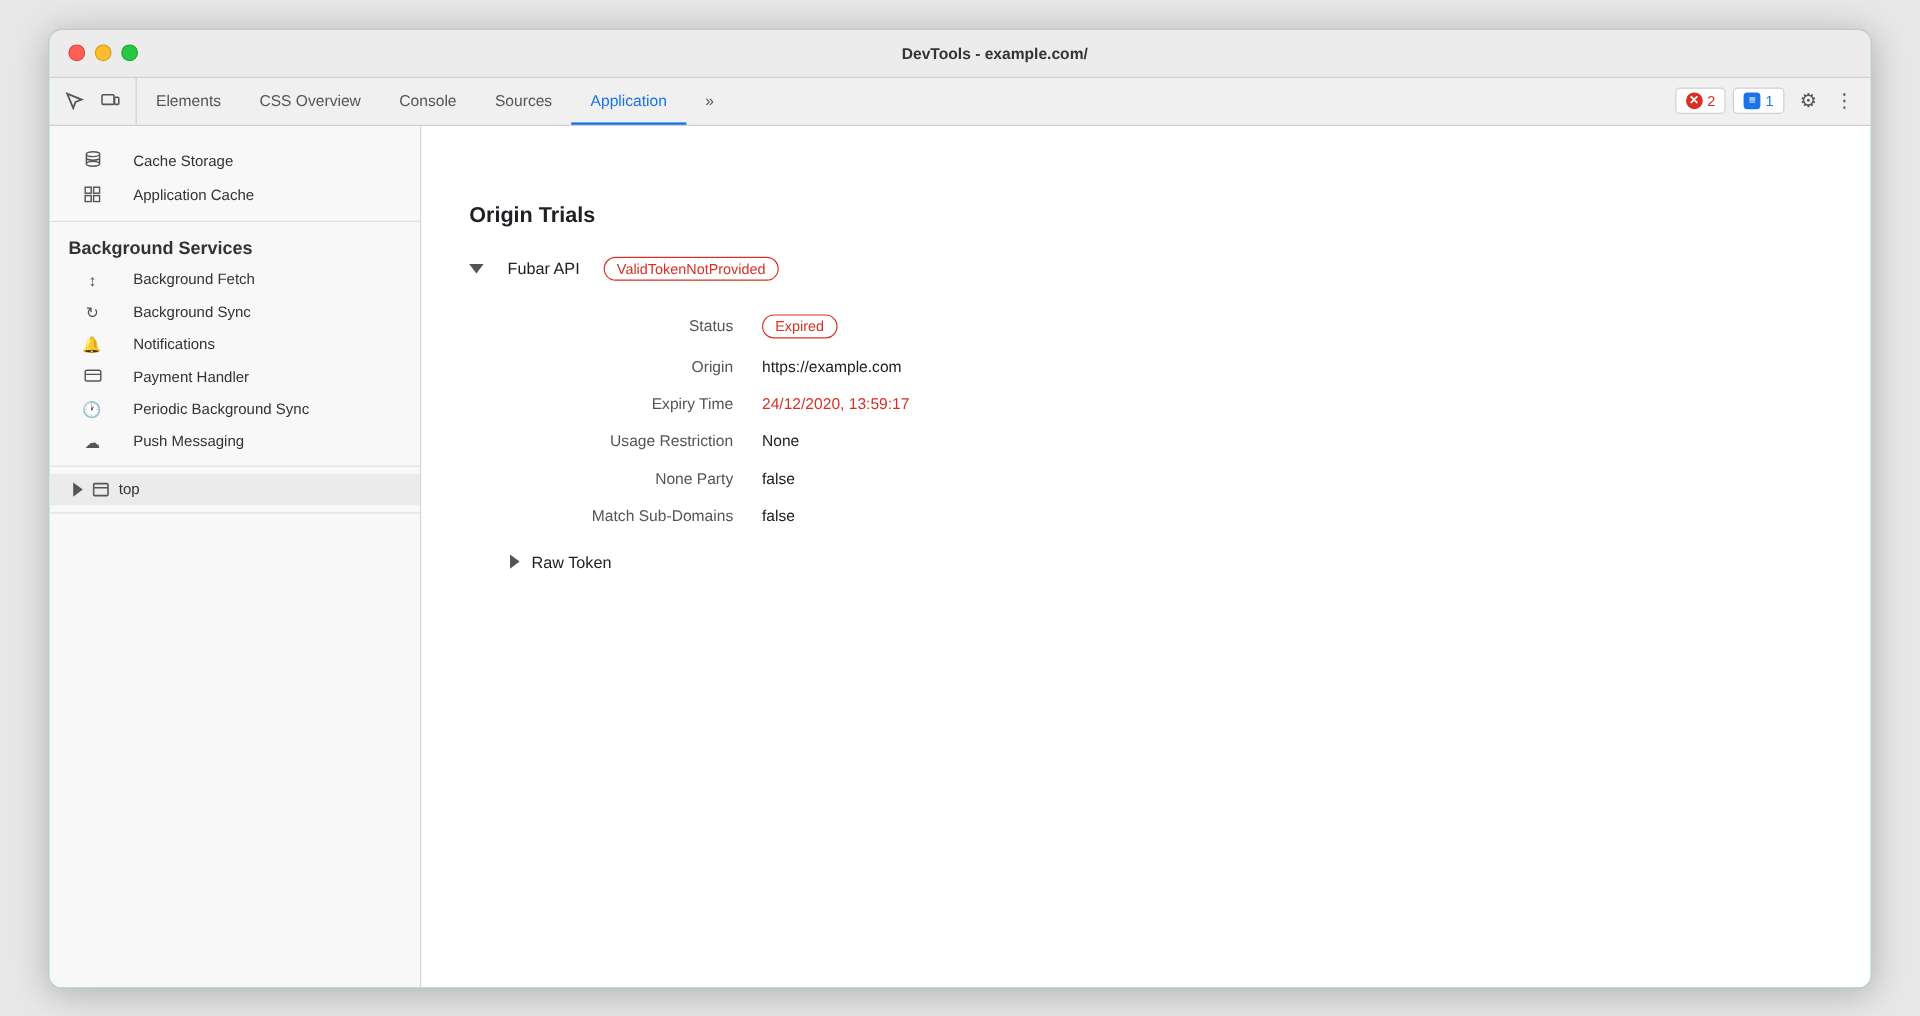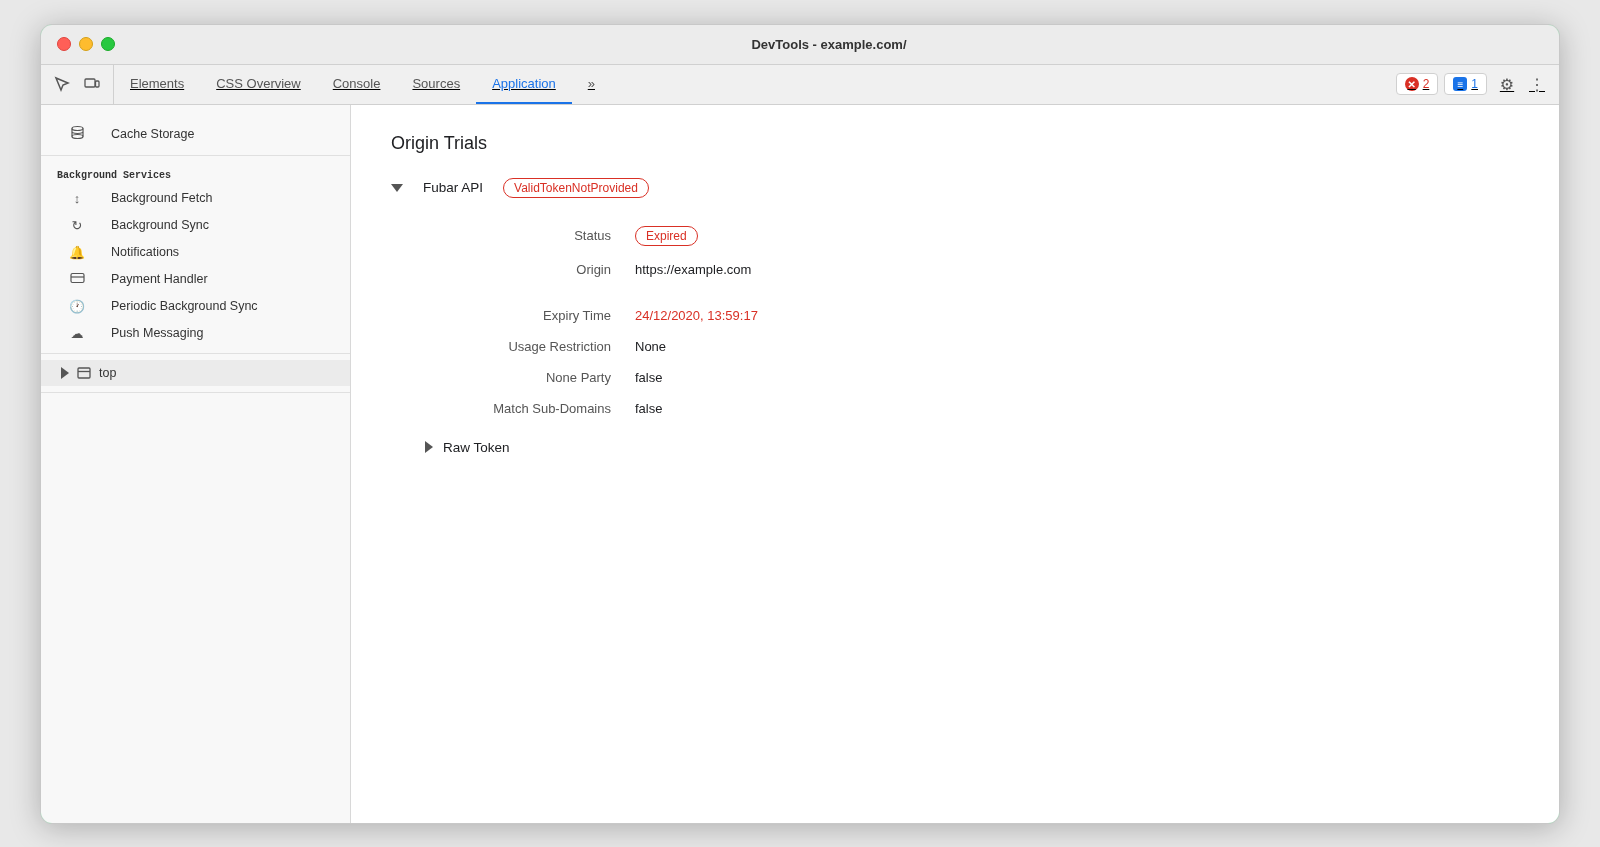--- a/index.html
+++ b/index.html
@@ -56,21 +56,20 @@
 
     
     .toolbar {
       background: #f0f0f0;
       border-bottom: 1px solid #d0d0d0;
       height: 40px;
       display: flex;
       align-items: stretch;
       padding: 0;
       flex-shrink: 0;
-      text-decoration: underline;
     }
     .toolbar-icons {
       display: flex;
       align-items: center;
       padding: 0 8px;
       border-right: 1px solid #d0d0d0;
       gap: 4px;
     }
     .toolbar-icon-btn {
       width: 26px;
@@ -161,25 +160,24 @@
       border-right: 1px solid #d8d8d8;
       overflow-y: auto;
       flex-shrink: 0;
       padding: 8px 0;
     }
     .sidebar-section {
       border-bottom: 1px solid #e0e0e0;
       padding: 6px 0;
     }
     .sidebar-section-title {
-      font-size: 10px;
+      font-size: 15px;
       font-weight: 600;
       color: #333;
       padding: 8px 16px 4px 16px;
-      font-family: Liberation Mono, monospace;
     }
     .sidebar-item {
       display: flex;
       align-items: center;
       gap: 26px;
       padding: 6px 16px 6px 28px;
       font-size: 12.5px;
       color: #333;
       cursor: pointer;
     }
@@ -203,23 +201,24 @@
 
     
     .content {
       flex: 1;
       padding: 28px 40px;
       overflow-y: auto;
       background: white;
     }
     .content-title {
       font-size: 18px;
-      font-weight: 400;
+      font-weight: 700;
       color: #202124;
       margin-bottom: 24px;
+      margin-top: 36px;
     }
 
     
     .api-row {
       display: flex;
       align-items: center;
       gap: 20px;
       margin-bottom: 20px;
     }
     .triangle-down {
@@ -271,21 +270,20 @@
       color: #555;
       padding-right: 24px;
       flex-shrink: 0;
     }
     .detail-value {
       color: #202124;
     }
     .detail-value.red {
       color: #d93025;
       font-weight: 500;
-      margin-top: 15px;
     }
 
     
     .raw-token-row {
       display: flex;
       align-items: center;
       gap: 10px;
       margin-top: 16px;
       margin-left: 24px;
       font-size: 13.5px;
@@ -359,20 +357,31 @@
             <svg width="15" height="15" viewBox="0 0 15 15" fill="none">
               <ellipse cx="7.5" cy="3.5" rx="5.5" ry="2" stroke="#555" stroke-width="1.2" fill="none"></ellipse>
               <path d="M2 3.5 L2 11.5" stroke="#555" stroke-width="1.2"></path>
               <path d="M13 3.5 L13 11.5" stroke="#555" stroke-width="1.2"></path>
               <ellipse cx="7.5" cy="11.5" rx="5.5" ry="2" stroke="#555" stroke-width="1.2" fill="none"></ellipse>
               <path d="M2 7.5 Q7.5 9.5 13 7.5" stroke="#555" stroke-width="1.2" fill="none"></path>
             </svg>
           </div>
           <span>Cache Storage</span>
         </div>
+        <div class="sidebar-item">
+          <div class="sidebar-item-icon">
+            <svg width="14" height="14" viewBox="0 0 14 14" fill="none">
+              <rect x="1" y="1" width="5" height="5" stroke="#555" stroke-width="1.2"></rect>
+              <rect x="8" y="1" width="5" height="5" stroke="#555" stroke-width="1.2"></rect>
+              <rect x="1" y="8" width="5" height="5" stroke="#555" stroke-width="1.2"></rect>
+              <rect x="8" y="8" width="5" height="5" stroke="#555" stroke-width="1.2"></rect>
+            </svg>
+          </div>
+          <span>Application Cache</span>
+        </div>
       </div>
 
       <div class="sidebar-section">
         <div class="sidebar-section-title">Background Services</div>
 
         <div class="sidebar-item">
           <div class="sidebar-item-icon">↕</div>
           <span>Background Fetch</span>
         </div>
         <div class="sidebar-item">

